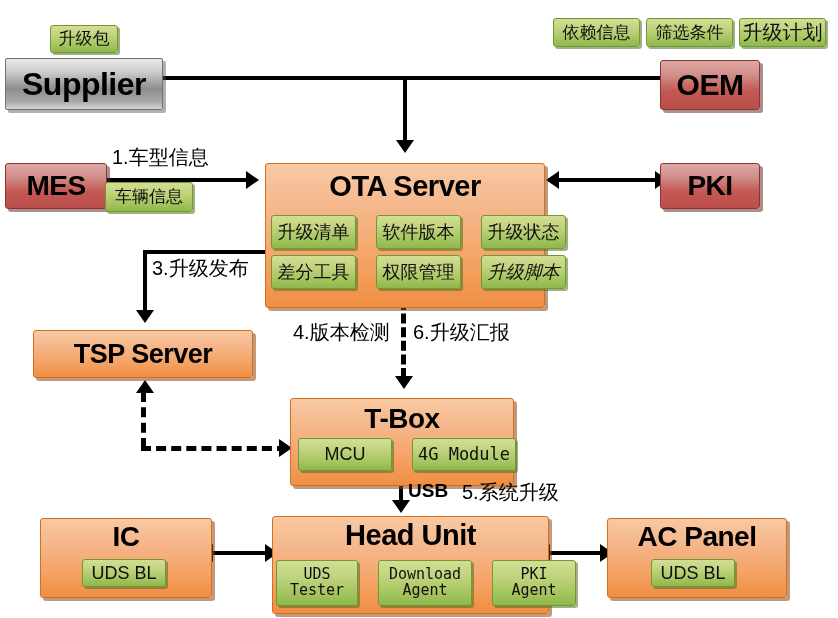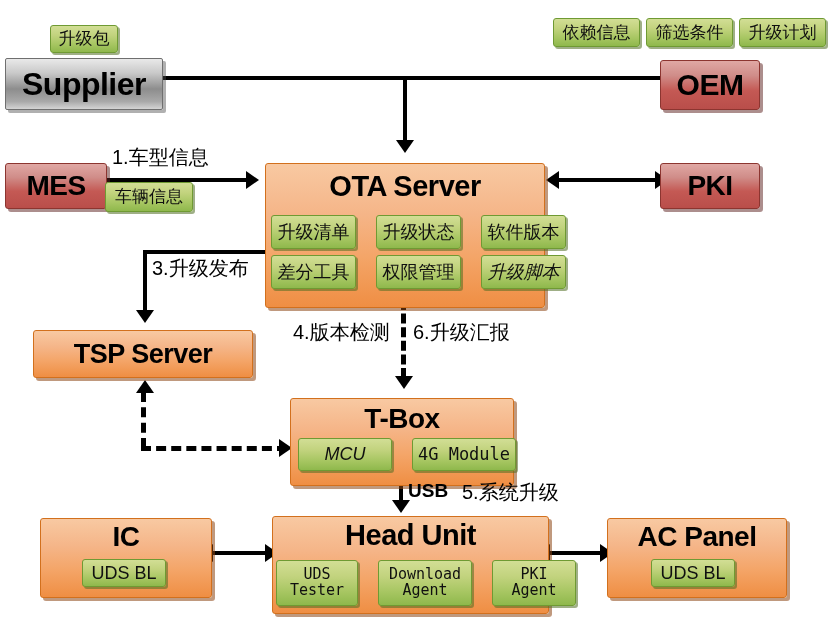--- a/index.html
+++ b/index.html
@@ -156,54 +156,54 @@
   <div class="box gray" style="left:5px;top:50px;width:158px;height:52px;justify-content:center;">
     <span class="title" style="font-size:32px;">Supplier</span>
   </div>
   <div class="chip" style="left:50px;top:25px;width:68px;height:28px;font-size:17px;">升级包</div>
 
   <div class="box red" style="left:660px;top:52px;width:100px;height:50px;justify-content:center;">
     <span class="title" style="font-size:30px;">OEM</span>
   </div>
   <div class="chip" style="left:553px;top:18px;width:87px;height:29px;font-size:17px;">依赖信息</div>
   <div class="chip" style="left:646px;top:18px;width:87px;height:29px;font-size:17px;">筛选条件</div>
-  <div class="chip" style="left:739px;top:18px;width:87px;height:29px;font-size:17px;">升级计划</div>
+  <div class="chip" style="left:739px;top:18px;width:87px;height:29px;font-size:20px;">升级计划</div>
 
   <div class="box red" style="left:5px;top:155px;width:102px;height:46px;justify-content:center;">
     <span class="title" style="font-size:28px;">MES</span>
   </div>
   <div class="chip" style="left:105px;top:182px;width:88px;height:30px;font-size:17px;">车辆信息</div>
 
   <div class="box orange" style="left:265px;top:155px;width:280px;height:145px;justify-content:flex-start;padding-top:8px;">
     <span class="title" style="font-size:29px;">OTA Server</span>
   </div>
   <div class="chiprow" style="left:271px;top:215px;">
     <div class="chip" style="position:relative;left:0;top:0;width:85px;height:34px;font-size:18px;">升级清单</div>
+    <div class="chip" style="position:relative;left:0;top:0;width:85px;height:34px;font-size:18px;">软件版本</div>
     <div class="chip" style="position:relative;left:0;top:0;width:85px;height:34px;font-size:18px;">升级状态</div>
-    <div class="chip" style="position:relative;left:0;top:0;width:85px;height:34px;font-size:18px;">软件版本</div>
   </div>
   <div class="chiprow" style="left:271px;top:255px;">
     <div class="chip" style="position:relative;left:0;top:0;width:85px;height:34px;font-size:18px;">差分工具</div>
     <div class="chip" style="position:relative;left:0;top:0;width:85px;height:34px;font-size:18px;">权限管理</div>
     <div class="chip" style="position:relative;left:0;top:0;width:85px;height:34px;font-size:18px;font-style:italic;">升级脚本</div>
   </div>
 
   <div class="box red" style="left:660px;top:155px;width:100px;height:46px;justify-content:center;">
     <span class="title" style="font-size:28px;">PKI</span>
   </div>
 
   <div class="box orange" style="left:33px;top:322px;width:220px;height:48px;justify-content:center;">
     <span class="title" style="font-size:27px;">TSP Server</span>
   </div>
 
   <div class="box orange" style="left:290px;top:390px;width:224px;height:88px;justify-content:flex-start;padding-top:6px;">
     <span class="title" style="font-size:28px;">T-Box</span>
   </div>
   <div class="chiprow" style="left:298px;top:438px;">
-    <div class="chip" style="position:relative;left:0;top:0;width:94px;height:33px;font-size:18px;font-style:italic;">MCU</div>
+    <div class="chip" style="position:relative;left:0;top:0;width:94px;height:33px;font-size:18px;">MCU</div>
     <div class="chip mono" style="position:relative;left:0;top:0;width:104px;height:33px;font-size:17px;">4G Module</div>
   </div>
 
   <div class="box orange" style="left:40px;top:510px;width:172px;height:80px;justify-content:flex-start;padding-top:4px;">
     <span class="title" style="font-size:28px;">IC</span>
   </div>
   <div class="chip" style="left:82px;top:559px;width:84px;height:28px;font-size:18px;">UDS BL</div>
 
   <div class="box orange" style="left:272px;top:508px;width:277px;height:98px;justify-content:flex-start;padding-top:4px;">
     <span class="title" style="font-size:29px;">Head Unit</span>

